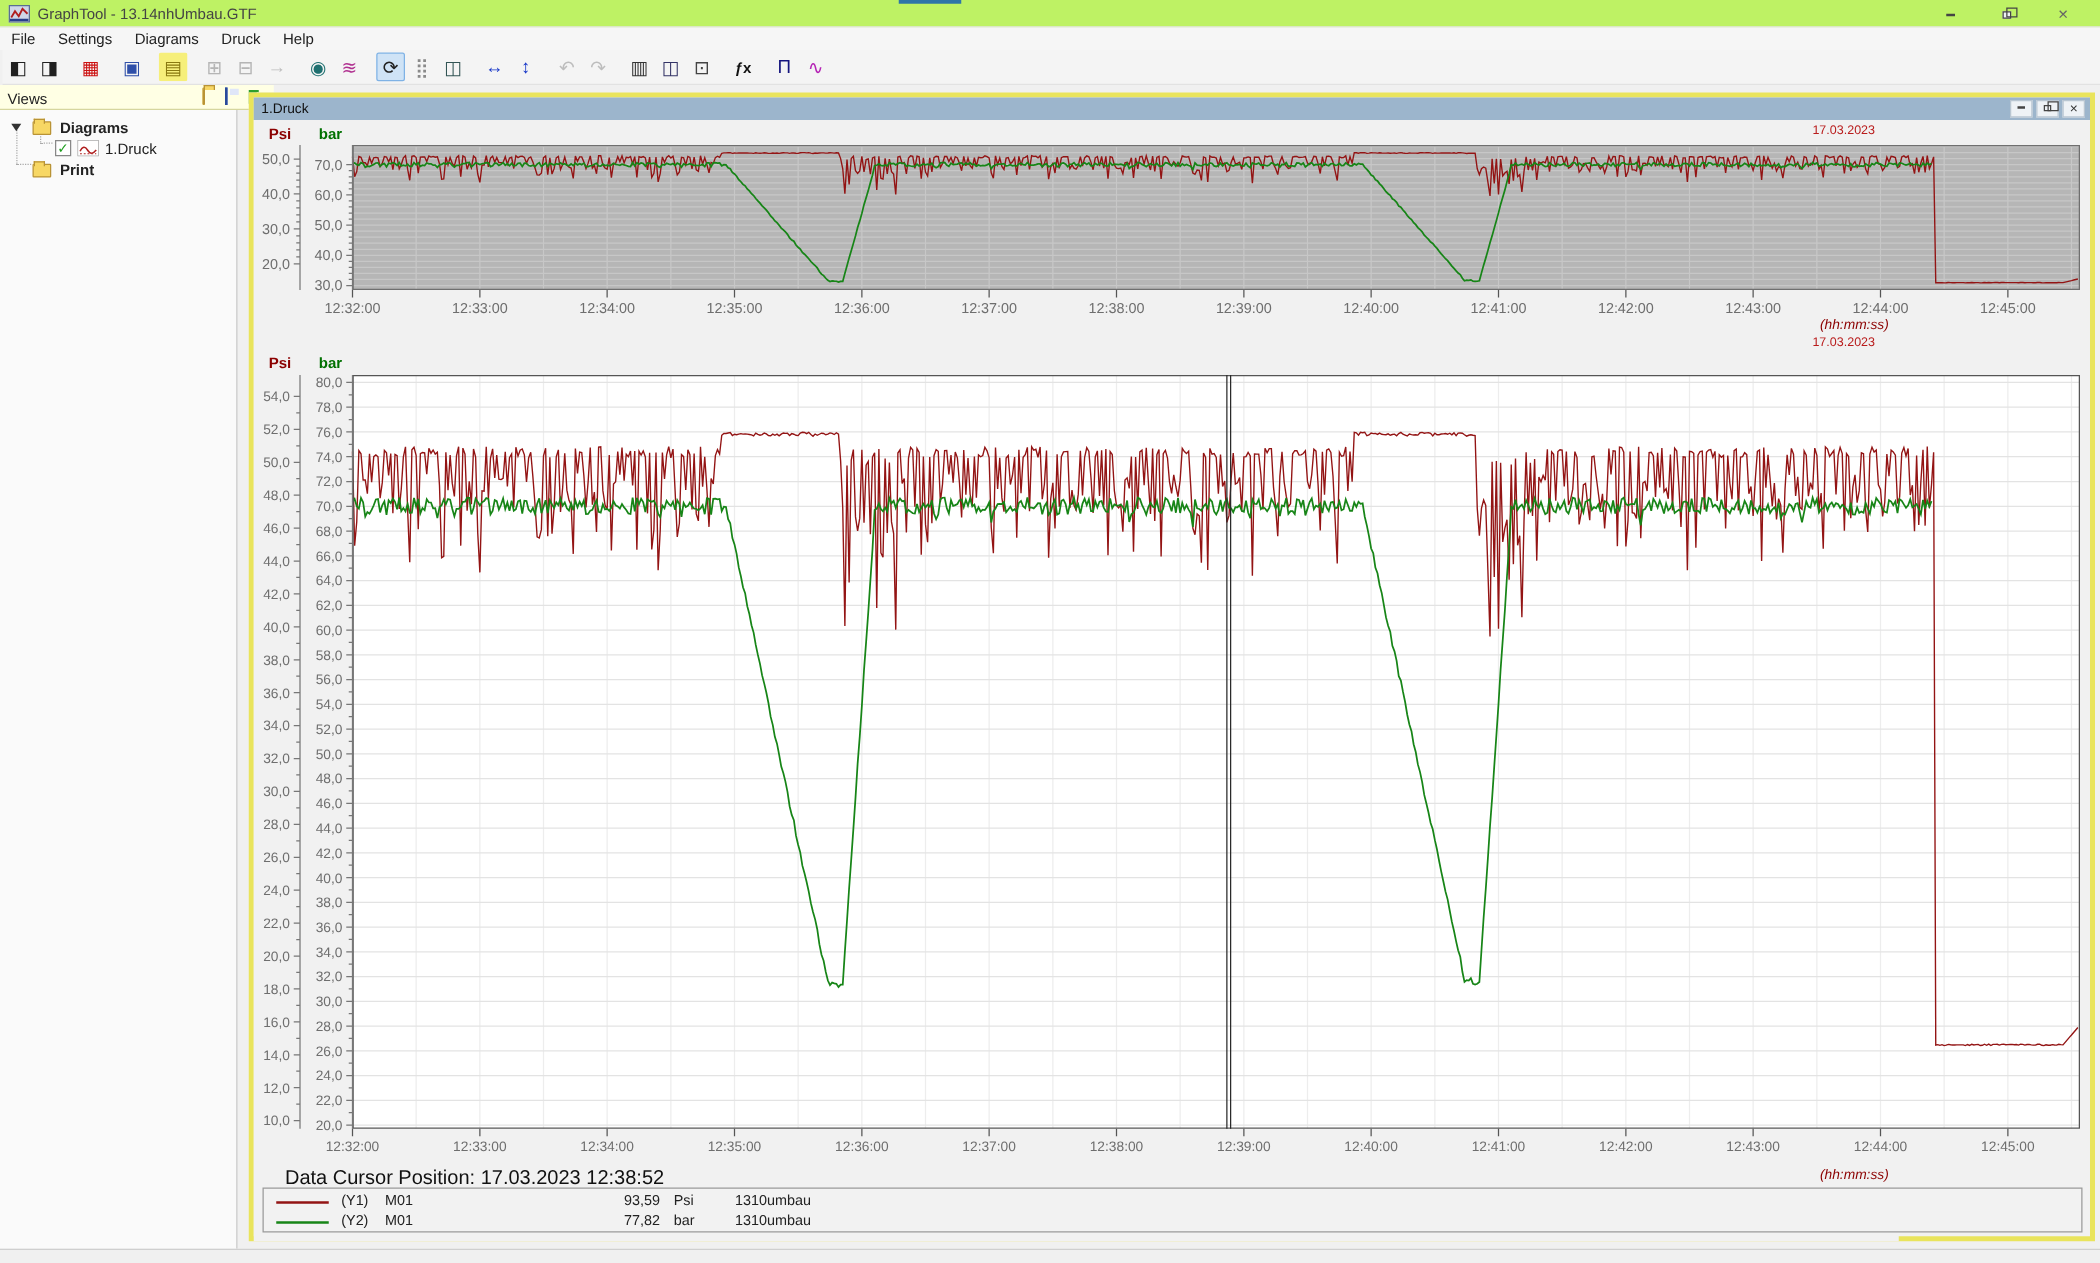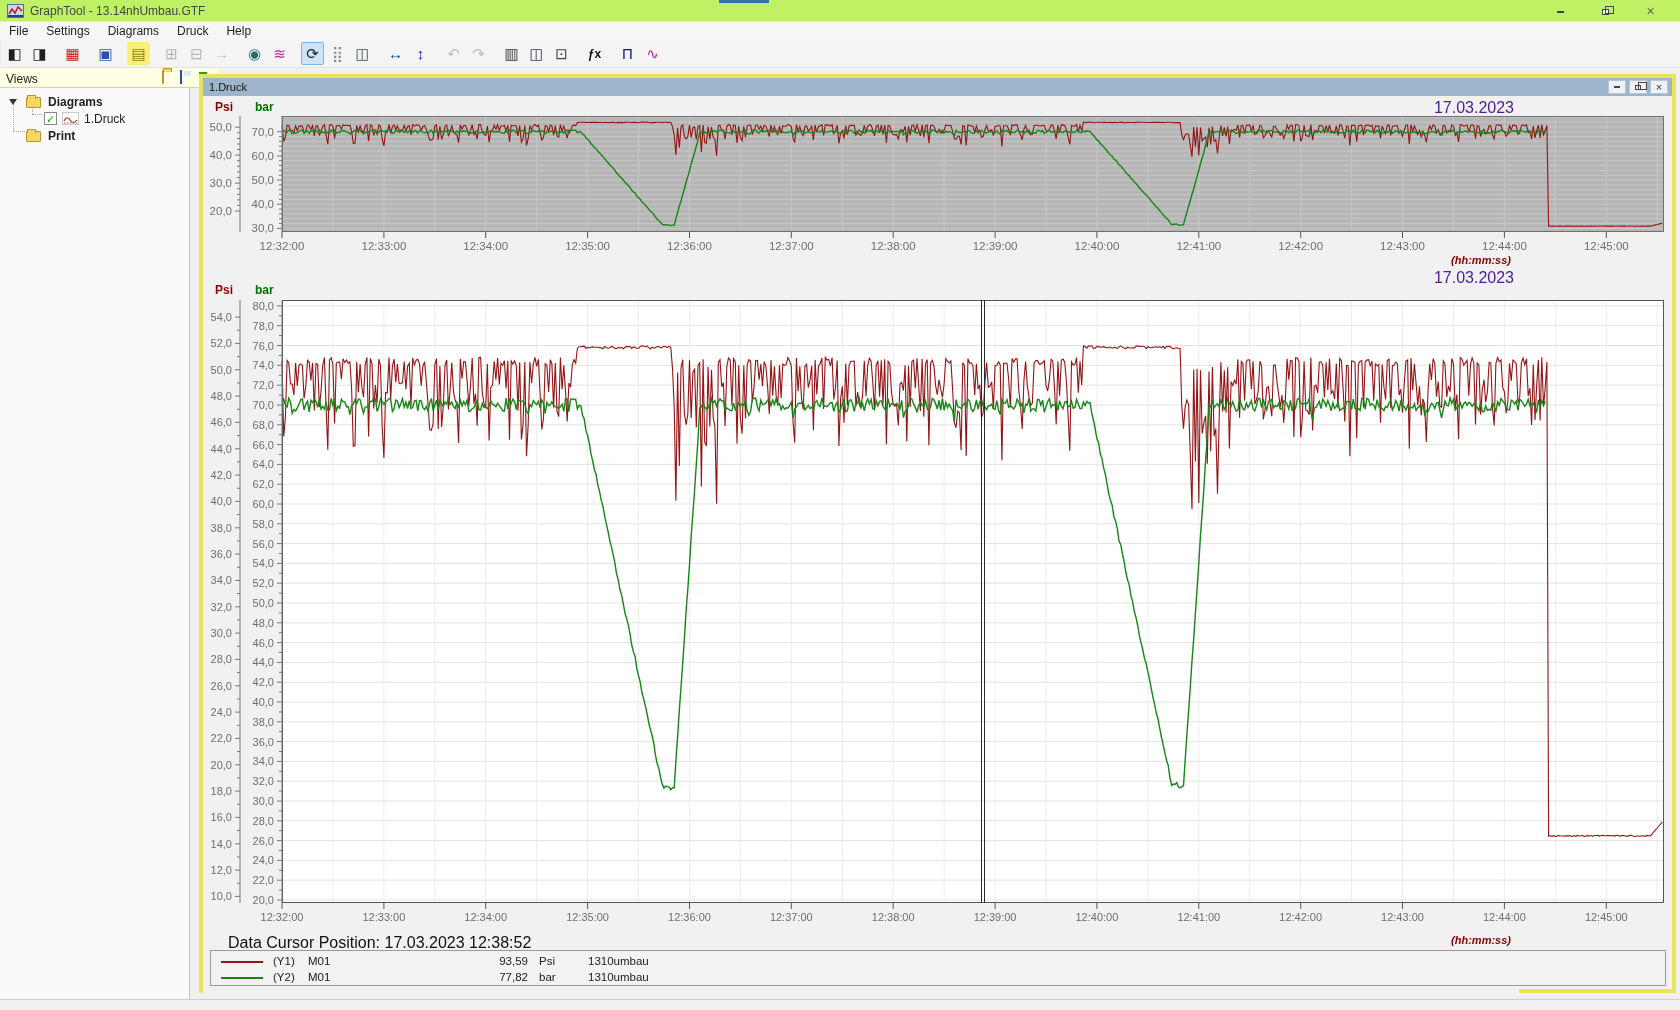--- a/index.html
+++ b/index.html
@@ -38,22 +38,22 @@
 
 #doc-window{position:absolute;left:199px;top:74px;width:1477px;height:919px;border:4px solid #e9e45c;background:#f1f1f1}
 #doc-titlebar{position:absolute;left:0;top:0;width:1469px;height:18px;background:#9cb5cc;padding-left:6px;line-height:18px;font-size:11px;color:#111}
 .doc-btn{position:absolute;top:2px;width:18px;height:14px;background:#eef2f6;border:1px solid #b9c6d2;text-align:center;line-height:12px;color:#333;font-size:10px}
 .glyph-min{display:inline-block;width:7px;height:0;border-bottom:2px solid #444;margin-bottom:2px}
 .glyph-restore{display:inline-block;position:relative;width:7px;height:6px;border:1px solid #444;background:#eef2f6;margin-top:3px}
 .glyph-restore::before{content:'';position:absolute;left:2px;top:-4px;width:7px;height:6px;border:1px solid #444}
 #doc-content{position:absolute;left:0;top:18px;width:1316px;height:897px;background:#f1f1f1}
 .axis-title-psi{position:absolute;font-size:12px;font-weight:bold;color:#8b0000}
 .axis-title-bar{position:absolute;font-size:12px;font-weight:bold;color:#007000}
-.date-label{position:absolute;right:5px;font-size:16px;color:#4c1d95}
-.hhmmss{position:absolute;right:8px;font-size:11px;font-style:italic;font-weight:bold;color:#8b0000}
+.date-label{position:absolute;right:19px;font-size:10px;color:#b91c1c}
+.hhmmss{position:absolute;right:8px;font-size:11px;font-style:italic;font-weight:normal;color:#8b0000}
 #cursor-text{position:absolute;left:25px;top:838px;font-size:16px;color:#111}
 #legend-box{position:absolute;left:7px;top:854px;width:1456px;height:36px;border:1px solid #9a9a9a;background:#f2f2f2}
 .legend-row{position:absolute;left:0;width:100%;height:15px;font-size:11.5px}
 .lg-swatch{position:absolute;left:10px;top:7px;width:42px;height:2px}
 .lg-key{position:absolute;left:62px;top:1px}
 .lg-ch{position:absolute;left:97px;top:1px}
 .lg-val{position:absolute;left:225px;top:1px;width:92px;text-align:right}
 .lg-unit{position:absolute;left:328px;top:1px}
 .lg-src{position:absolute;left:377px;top:1px}
 #statusbar{position:absolute;left:0;top:999px;width:1680px;height:11px;background:#f0f0f0;border-top:1px solid #cfcfcf}

